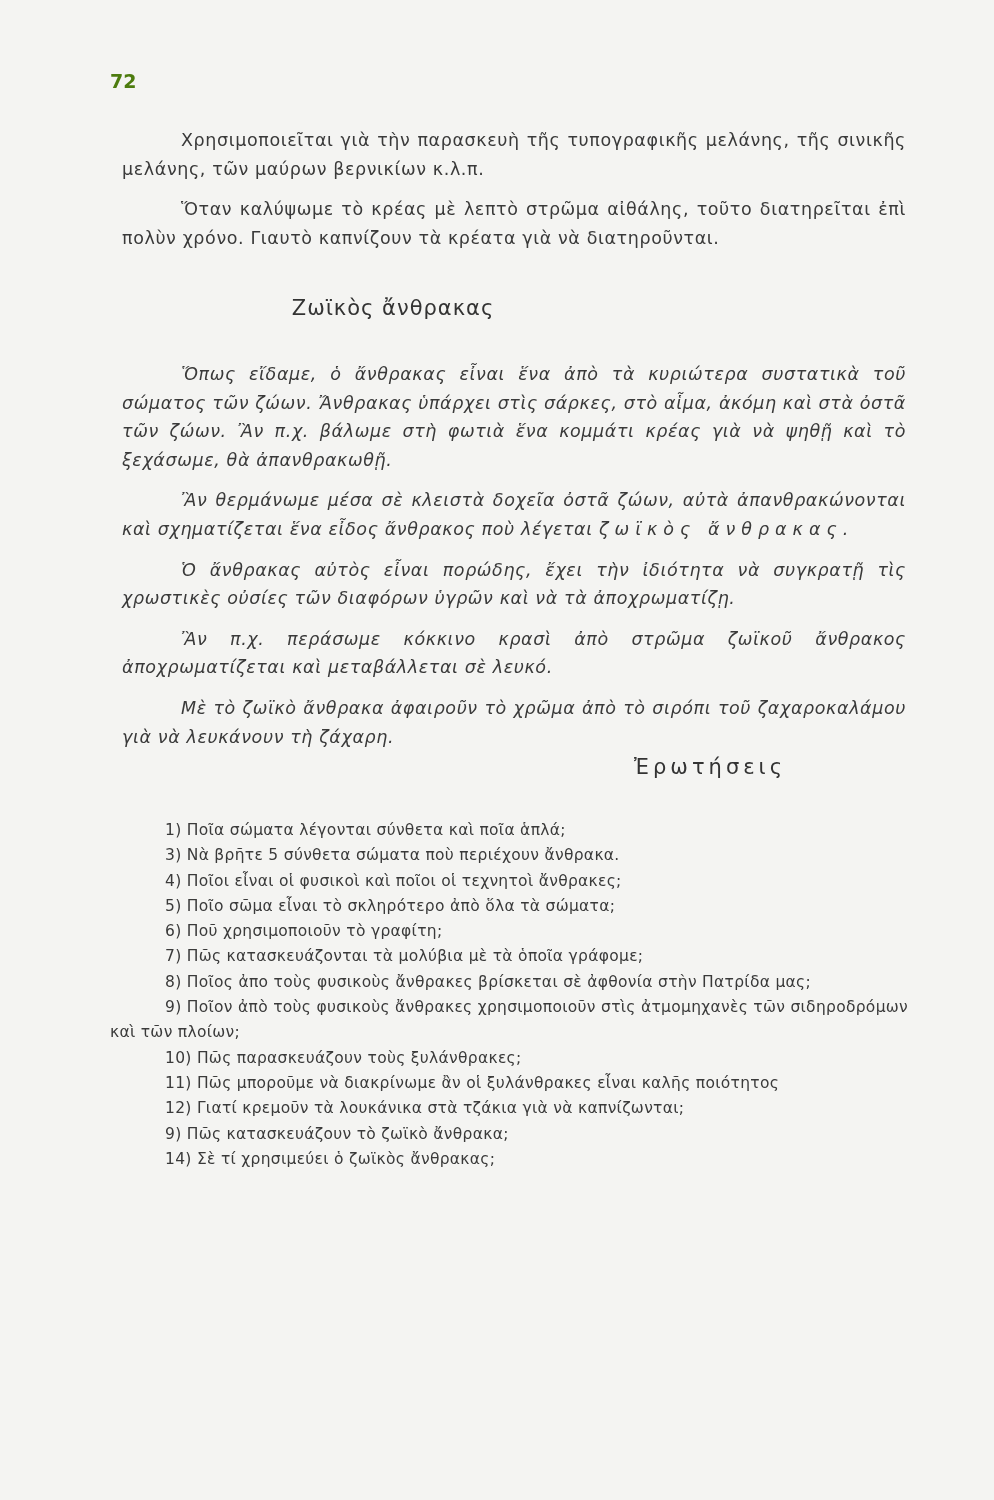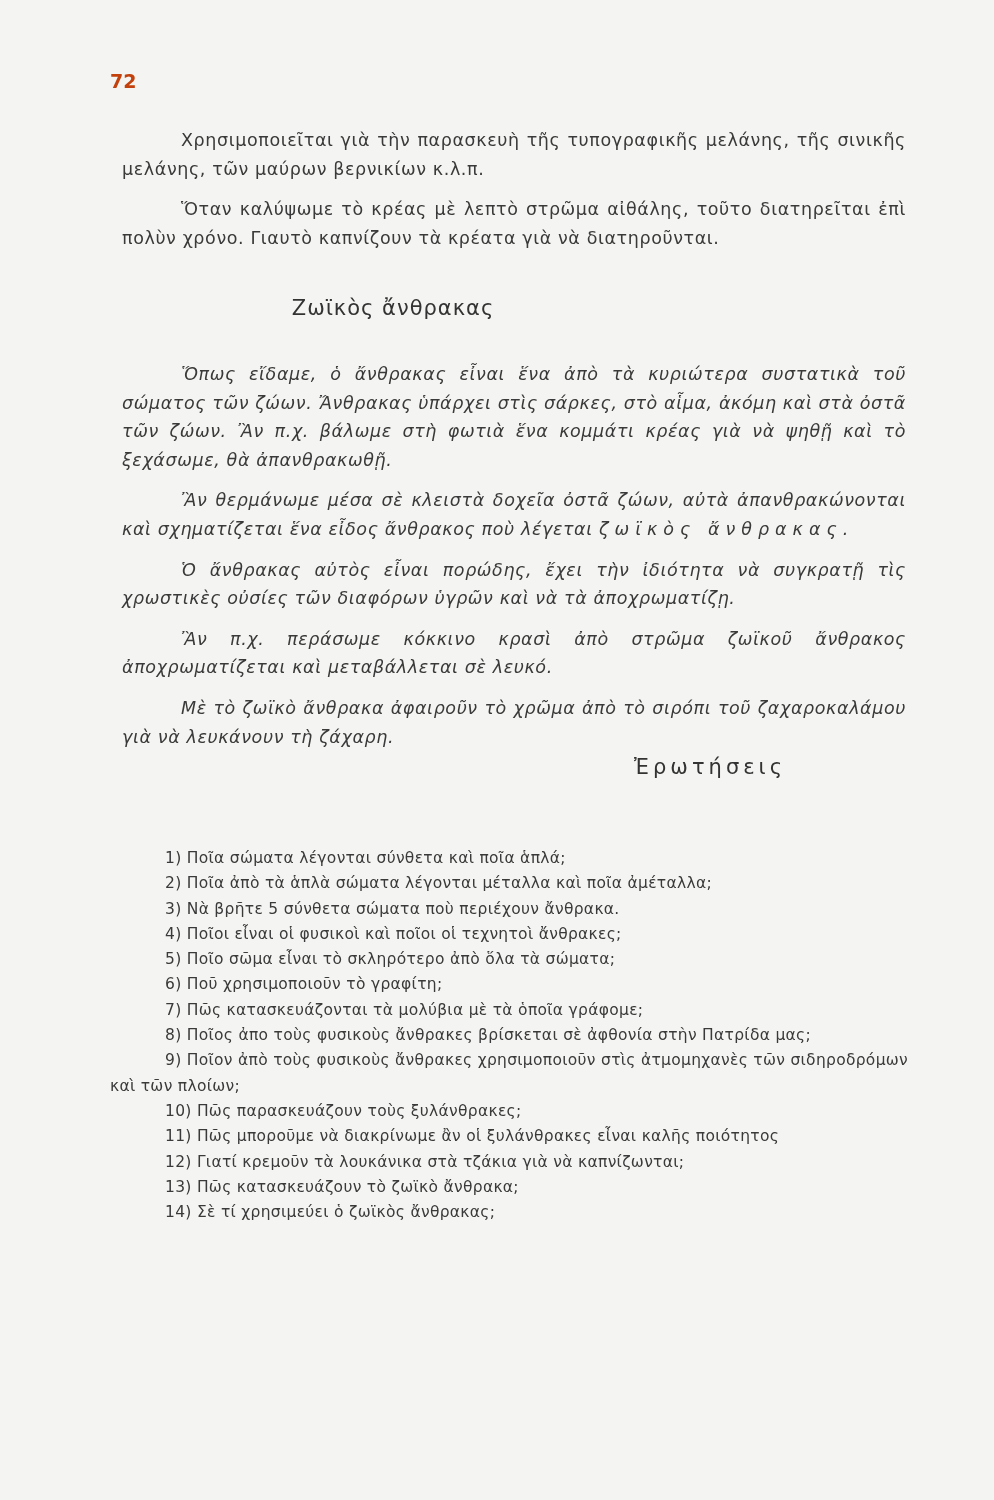--- a/index.html
+++ b/index.html
@@ -6,39 +6,39 @@
     body {
       width: 994px; height: 1500px;
       background: #f4f4f2;
       color: #3a3a3a;
       font-family: "DejaVu Sans", sans-serif;
       position: relative;
       overflow: hidden;
     }
     .page-number {
       position: absolute; left: 110px; top: 70px;
-      font-size: 19px; font-weight: bold; color: #c2410c;
+      font-size: 19px; font-weight: bold; color: #4d7c0f;
     }
     .body-text {
       position: absolute; left: 110px; width: 808px;
       font-size: 17.5px; line-height: 28.6px; letter-spacing: 0.6px;
       text-align: justify;
     }
     .body-text p { margin: 12px; text-indent: 59px; }
     .block1 { top: 114px; }
     .heading {
       position: absolute; left: 0; width: 786px; text-align: center;
       font-size: 21px; letter-spacing: 1px; color: #333;
     }
     .h1 { top: 296px; }
     .block2 { top: 348px; font-style: italic; }
     .h2 { top: 755px; letter-spacing: 4px; text-align: right; }
     .questions {
       position: absolute; left: 110px; width: 820px; top: 818px;
-      font-size: 15.5px; line-height: 25.3px; letter-spacing: 0.3px; margin-top: 28px;
+      font-size: 15.5px; line-height: 25.3px; letter-spacing: 0.3px;
     }
     .questions .q { text-indent: 55px; white-space: normal; }
     .spaced { letter-spacing: 6px; }
   </style>
 </head>
 <body>
 
 <div class="page-number">72</div>
 
 <div class="body-text block1">
@@ -53,26 +53,25 @@
   <p><span>Ἂν θερμάνωμε μέσα σὲ κλειστὰ δοχεῖα ὀστᾶ ζώων, αὐτὰ ἀπανθρακώνονται καὶ σχηματίζεται ἕνα εἶδος ἄνθρακος ποὺ λέγεται</span> <span class="spaced">ζωϊκὸς ἄνθρακας.</span></p>
   <p>Ὁ ἄνθρακας αὐτὸς εἶναι πορώδης, ἔχει τὴν ἰδιότητα νὰ συγκρατῇ τὶς χρωστικὲς οὐσίες τῶν διαφόρων ὑγρῶν καὶ νὰ τὰ ἀποχρωματίζῃ.</p>
   <p>Ἂν π.χ. περάσωμε κόκκινο κρασὶ ἀπὸ στρῶμα ζωϊκοῦ ἄνθρακος ἀποχρωματίζεται καὶ μεταβάλλεται σὲ λευκό.</p>
   <p>Μὲ τὸ ζωϊκὸ ἄνθρακα ἀφαιροῦν τὸ χρῶμα ἀπὸ τὸ σιρόπι τοῦ ζαχαροκαλάμου γιὰ νὰ λευκάνουν τὴ ζάχαρη.</p>
 </div>
 
 <div class="heading h2">Ἐρωτήσεις</div>
 
 <div class="questions">
   <div class="q">1) Ποῖα σώματα λέγονται σύνθετα καὶ ποῖα ἁπλά;</div>
-  <div class="q">2) Ποῖα ἀπὸ τὰ ἁπλὰ σώματα λέγονται μέταλλα καὶ ποῖα ἀμέταλλα;</div>
   <div class="q">3) Νὰ βρῆτε 5 σύνθετα σώματα ποὺ περιέχουν ἄνθρακα.</div>
   <div class="q">4) Ποῖοι εἶναι οἱ φυσικοὶ καὶ ποῖοι οἱ τεχνητοὶ ἄνθρακες;</div>
   <div class="q">5) Ποῖο σῶμα εἶναι τὸ σκληρότερο ἀπὸ ὅλα τὰ σώματα;</div>
   <div class="q">6) Ποῦ χρησιμοποιοῦν τὸ γραφίτη;</div>
   <div class="q">7) Πῶς κατασκευάζονται τὰ μολύβια μὲ τὰ ὁποῖα γράφομε;</div>
   <div class="q">8) Ποῖος ἀπο τοὺς φυσικοὺς ἄνθρακες βρίσκεται σὲ ἀφθονία στὴν Πατρίδα μας;</div>
   <div class="q">9) Ποῖον ἀπὸ τοὺς φυσικοὺς ἄνθρακες χρησιμοποιοῦν στὶς ἀτμομηχανὲς τῶν σιδηροδρόμων καὶ τῶν πλοίων;</div>
   <div class="q">10) Πῶς παρασκευάζουν τοὺς ξυλάνθρακες;</div>
   <div class="q">11) Πῶς μποροῦμε νὰ διακρίνωμε ἂν οἱ ξυλάνθρακες εἶναι καλῆς ποιότητος</div>
   <div class="q">12) Γιατί κρεμοῦν τὰ λουκάνικα στὰ τζάκια γιὰ νὰ καπνίζωνται;</div>
-  <div class="q">13) Πῶς κατασκευάζουν τὸ ζωϊκὸ ἄνθρακα;</div>
+  <div class="q">9) Πῶς κατασκευάζουν τὸ ζωϊκὸ ἄνθρακα;</div>
   <div class="q">14) Σὲ τί χρησιμεύει ὁ ζωϊκὸς ἄνθρακας;</div>
 </div>
 
 </body></html>

